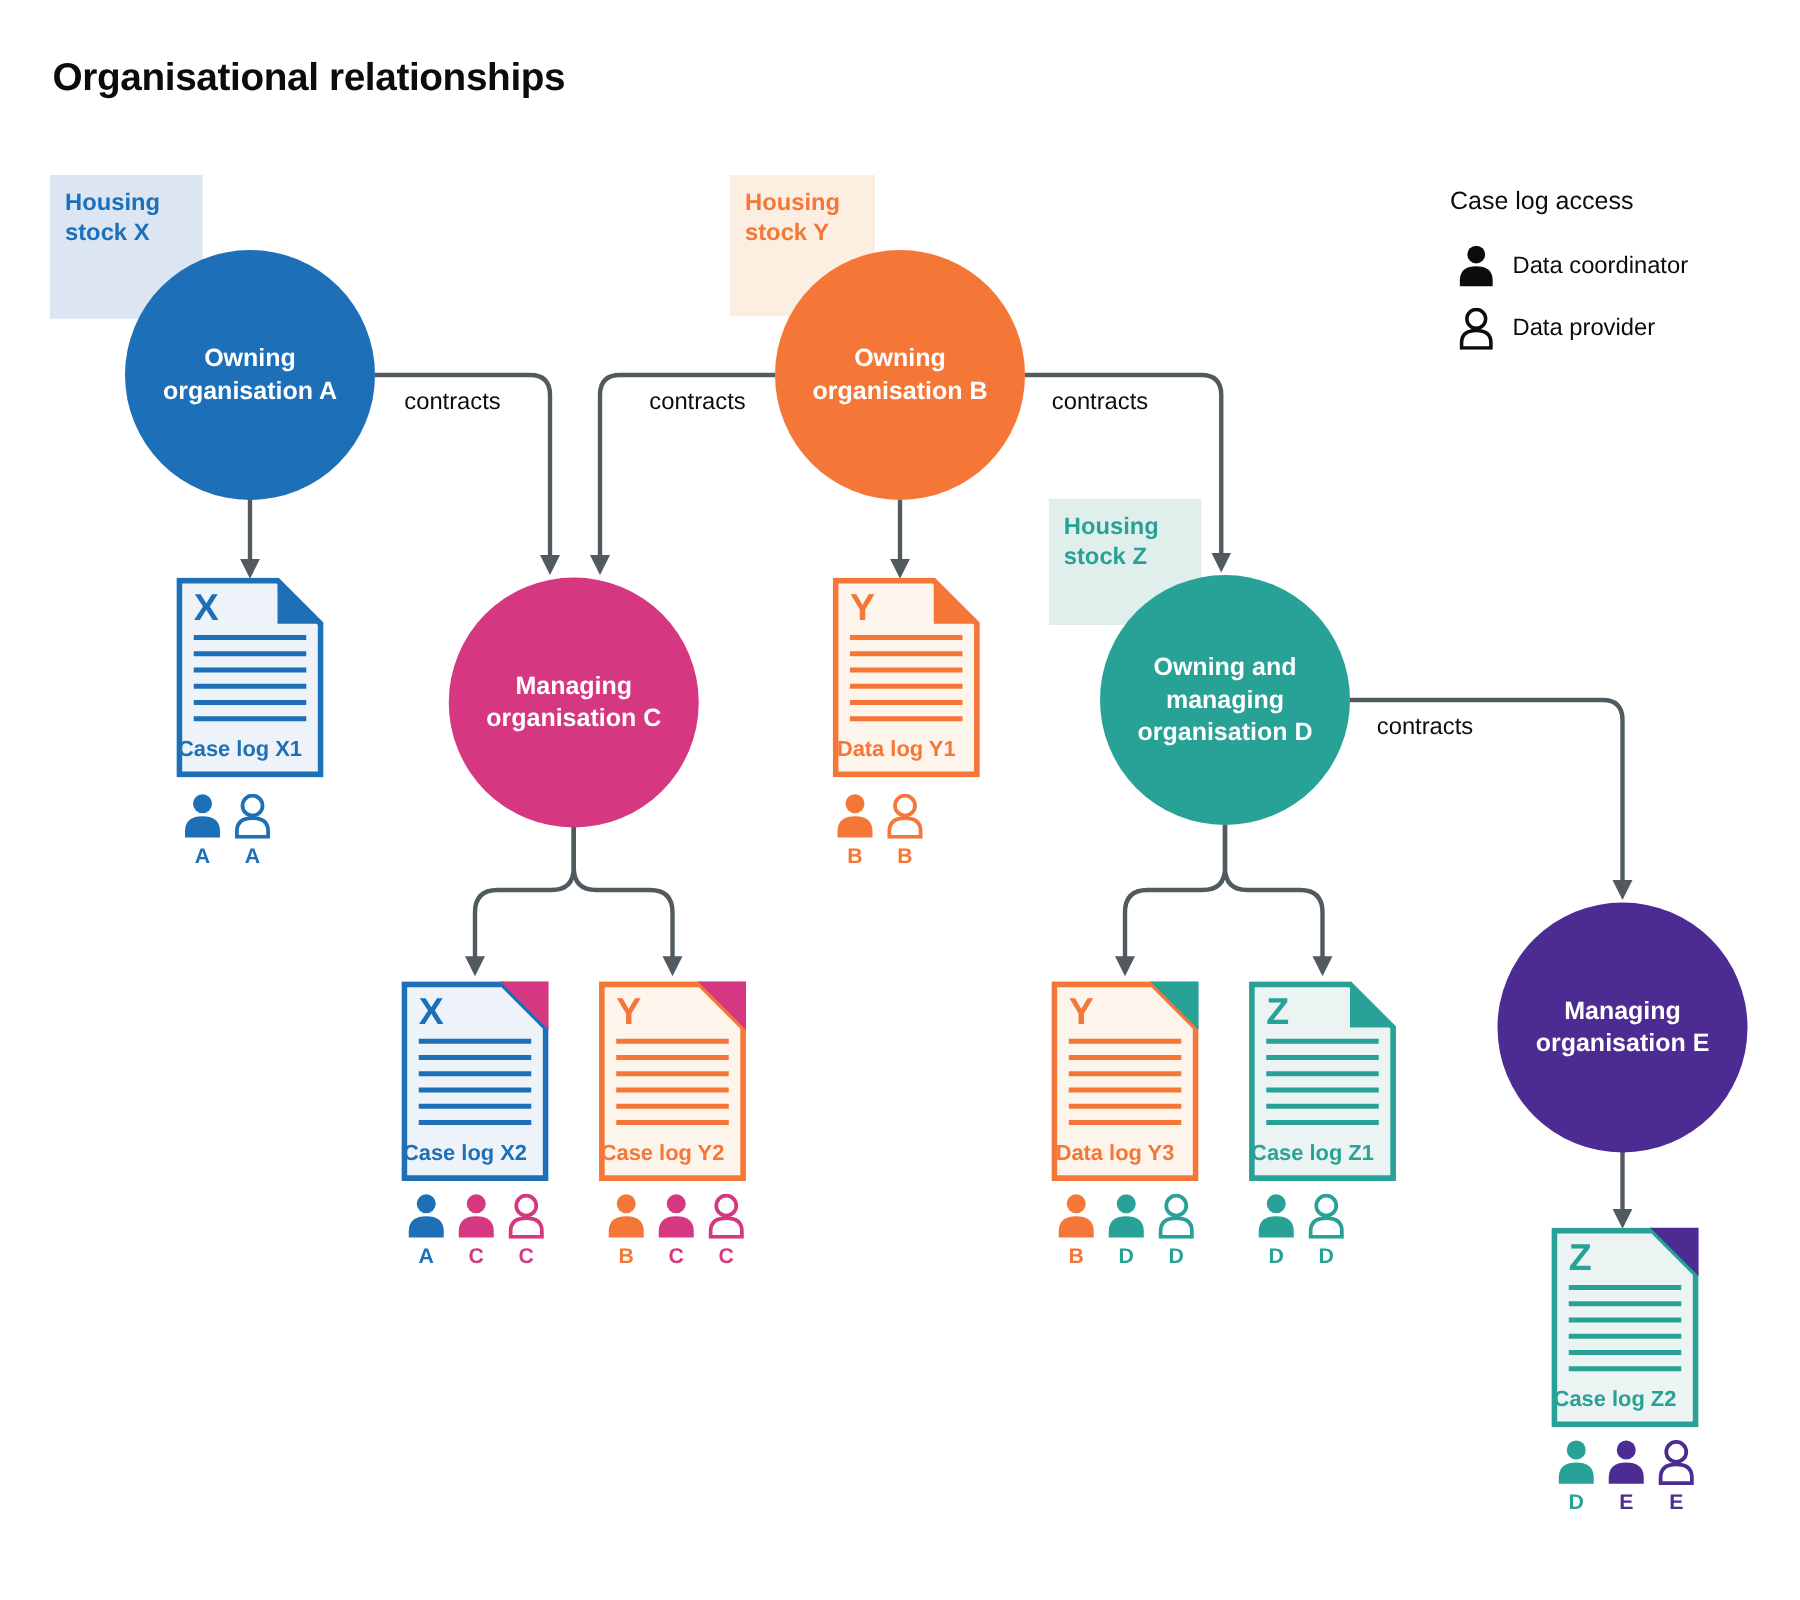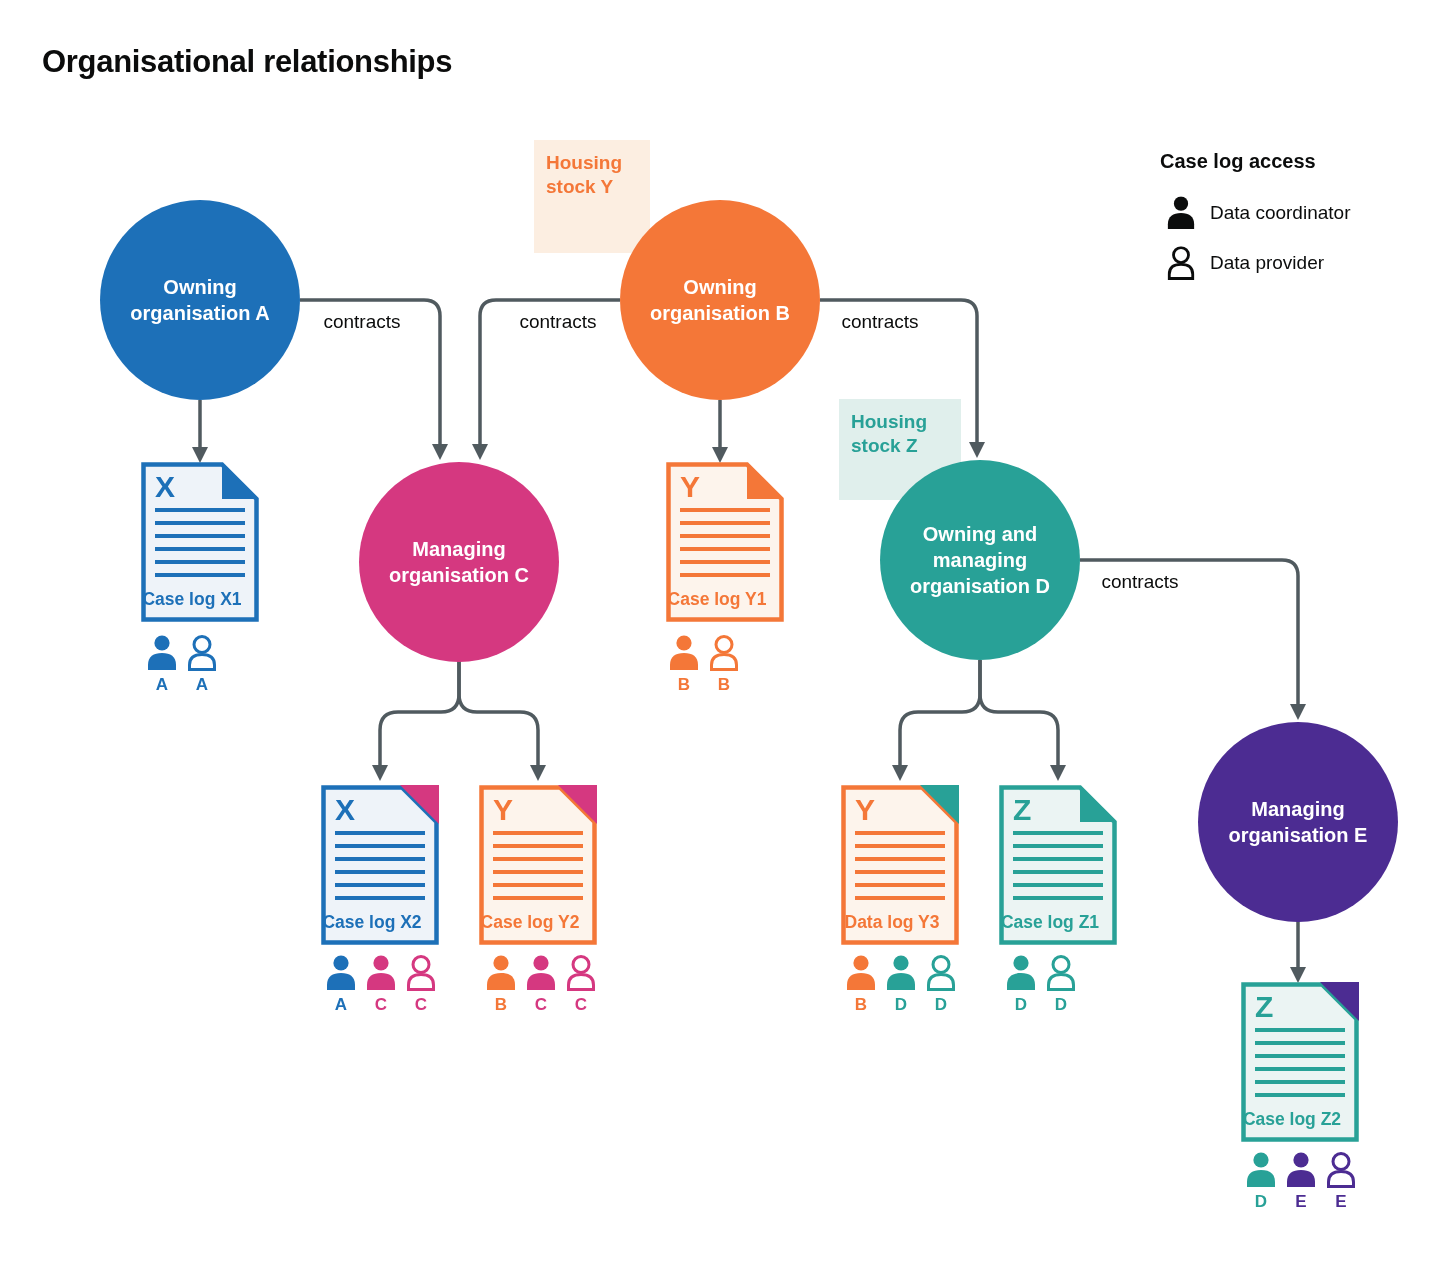--- a/index.html
+++ b/index.html
@@ -10,21 +10,21 @@
   }
   html,body{margin:0;padding:0;background:#ffffff;}
   body{font-family:"Liberation Sans", sans-serif; color:var(--ink);}
   .stage{position:relative;width:1440px;height:1280px;background:#fff;overflow:hidden;}
   .abs{position:absolute;}
 
   .page-title{left:42px;top:44px;font-size:31px;font-weight:bold;letter-spacing:-0.3px;color:var(--ink);}
 
   .stock-box{padding:11px 12px;font-size:19px;font-weight:bold;line-height:1.28;}
   .stock-x{left:40px;top:140px;width:122px;height:115px;background:var(--blue-bg);color:var(--blue);}
-  .stock-y{left:534px;top:140px;width:116px;height:113px;background:var(--orange-bg);color:var(--orange);}
+  .stock-y{left:584px;top:140px;width:116px;height:113px;background:var(--orange-bg);color:var(--orange);}
   .stock-z{left:839px;top:399px;width:122px;height:101px;background:var(--teal-bg);color:var(--teal);}
   .stock-box,.stock-box *{box-sizing:border-box;}
 
   .org-circle{width:200px;height:200px;border-radius:50%;display:flex;align-items:center;justify-content:center;
     text-align:center;color:#fff;font-size:20px;font-weight:bold;line-height:1.3;padding:0 15px;box-sizing:border-box;}
   .org-a{left:100px;top:200px;background:var(--blue);}
   .org-b{left:620px;top:200px;background:var(--orange);}
   .org-c{left:359px;top:462px;background:var(--pink);}
   .org-d{left:880px;top:460px;background:var(--teal);}
   .org-e{left:1198px;top:722px;background:var(--purple);}
@@ -45,21 +45,21 @@
   .doc-fold{fill:var(--fold);}
   .doc-line{fill:var(--c);}
 
   .people{display:flex;gap:8px;}
   .person{display:flex;flex-direction:column;align-items:center;width:32px;}
   .person .picon{display:block;width:32px;height:36px;color:var(--c);}
   .person .pletter{margin-top:4px;font-size:17px;font-weight:bold;color:var(--c);}
   .p-blue{--c:var(--blue);} .p-orange{--c:var(--orange);} .p-pink{--c:var(--pink);}
   .p-teal{--c:var(--teal);} .p-purple{--c:var(--purple);}
 
-  .legend-title{left:1160px;top:150px;font-size:20px;font-weight:bold;color:var(--ink);}
+  .legend-title{left:1160px;top:150px;font-size:20px;font-weight:normal;color:var(--ink);}
   .legend-row{display:flex;align-items:center;gap:14px;}
   .legend-row .picon{display:block;width:30px;height:34px;color:#0b0c0c;}
   .legend-label{font-size:19px;color:var(--ink);}
 </style>
 </head>
 <body>
 
 <svg width="0" height="0" style="position:absolute" aria-hidden="true">
   <defs>
     <symbol id="sym-person-filled" viewBox="0 0 32 36">
@@ -70,20 +70,21 @@
       <path d="M3.5,34.5 V30 C3.5,22.5 8.5,19.5 16,19.5 C23.5,19.5 28.5,22.5 28.5,30 V34.5 Z" fill="#ffffff" stroke="currentColor" stroke-width="3"></path>
       <circle cx="16" cy="9.5" r="8" fill="#ffffff" stroke="currentColor" stroke-width="3"></circle>
     </symbol>
   </defs>
 </svg>
 
 <div class="stage">
 
   <div class="abs page-title">Organisational relationships</div>
 
+  <div class="abs stock-box stock-x">Housing stock X</div>
   <div class="abs stock-box stock-y">Housing stock Y</div>
   <div class="abs stock-box stock-z">Housing stock Z</div>
 
   <svg class="abs" style="left:0;top:0" width="1440" height="1280">
     <defs>
       <marker id="arrow" markerUnits="userSpaceOnUse" markerWidth="18" markerHeight="18" refX="2" refY="8" orient="auto">
         <path d="M0,0 L16,8 L0,16 Z" fill="#505a5f"></path>
       </marker>
     </defs>
     <g fill="none" stroke="#505a5f" stroke-width="3.5">
@@ -136,21 +137,21 @@
       <g class="doc-lines">
           <rect class="doc-line" x="14" y="46" width="90" height="4"></rect>
           <rect class="doc-line" x="14" y="59" width="90" height="4"></rect>
           <rect class="doc-line" x="14" y="72" width="90" height="4"></rect>
           <rect class="doc-line" x="14" y="85" width="90" height="4"></rect>
           <rect class="doc-line" x="14" y="98" width="90" height="4"></rect>
           <rect class="doc-line" x="14" y="111" width="90" height="4"></rect>
         </g>
     </svg>
     <div class="doc-letter">Y</div>
-    <div class="doc-label">Case log Y1</div>
+    <div class="doc-label">Data log Y1</div>
   </div>
 
   <div class="abs doc c-blue fold-pink" style="left:321px;top:785px">
     <svg width="118" height="160" viewBox="0 0 118 160">
       <path class="doc-body" d="M2.5,2.5 H81 L115.5,37 V157.5 H2.5 Z"></path>
       <polygon class="doc-fold" points="79,0 118,0 118,39"></polygon>
       <g class="doc-lines">
           <rect class="doc-line" x="14" y="46" width="90" height="4"></rect>
           <rect class="doc-line" x="14" y="59" width="90" height="4"></rect>
           <rect class="doc-line" x="14" y="72" width="90" height="4"></rect>

